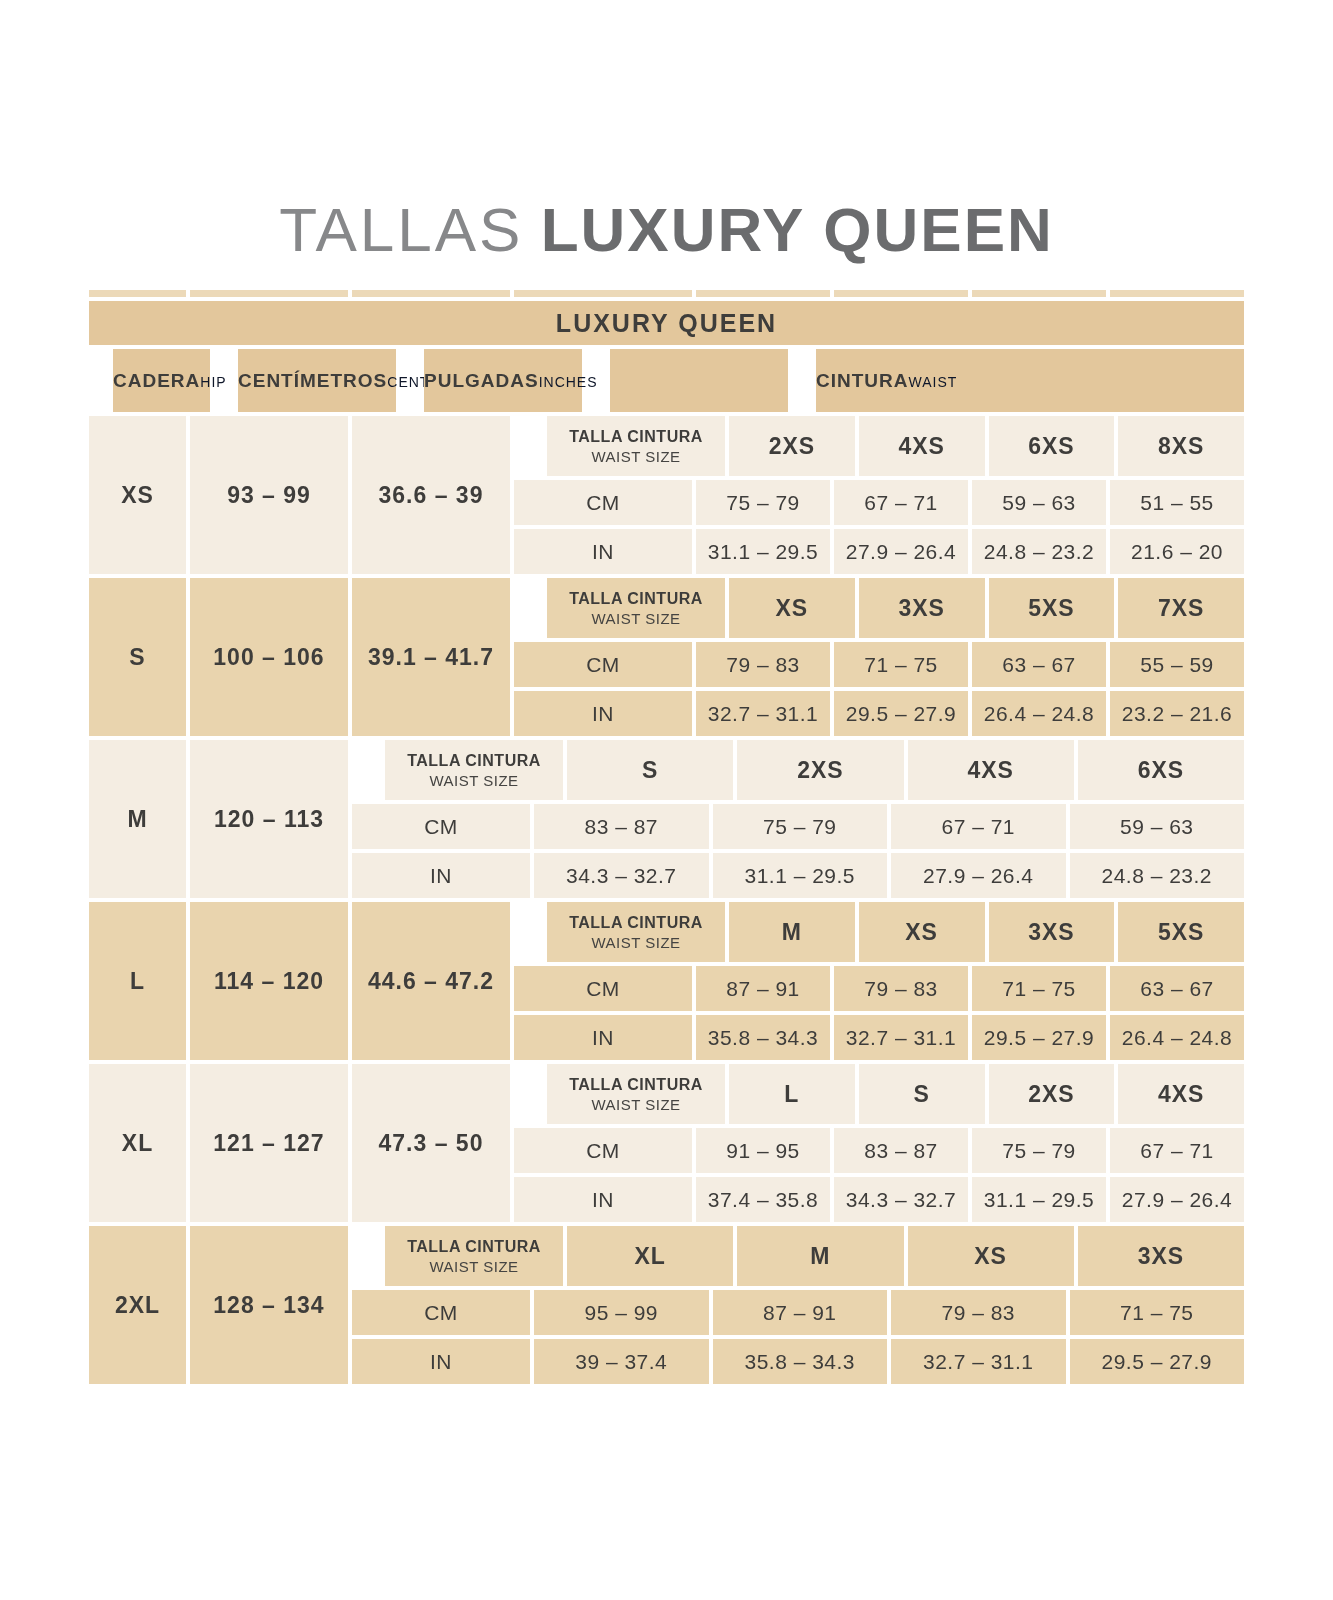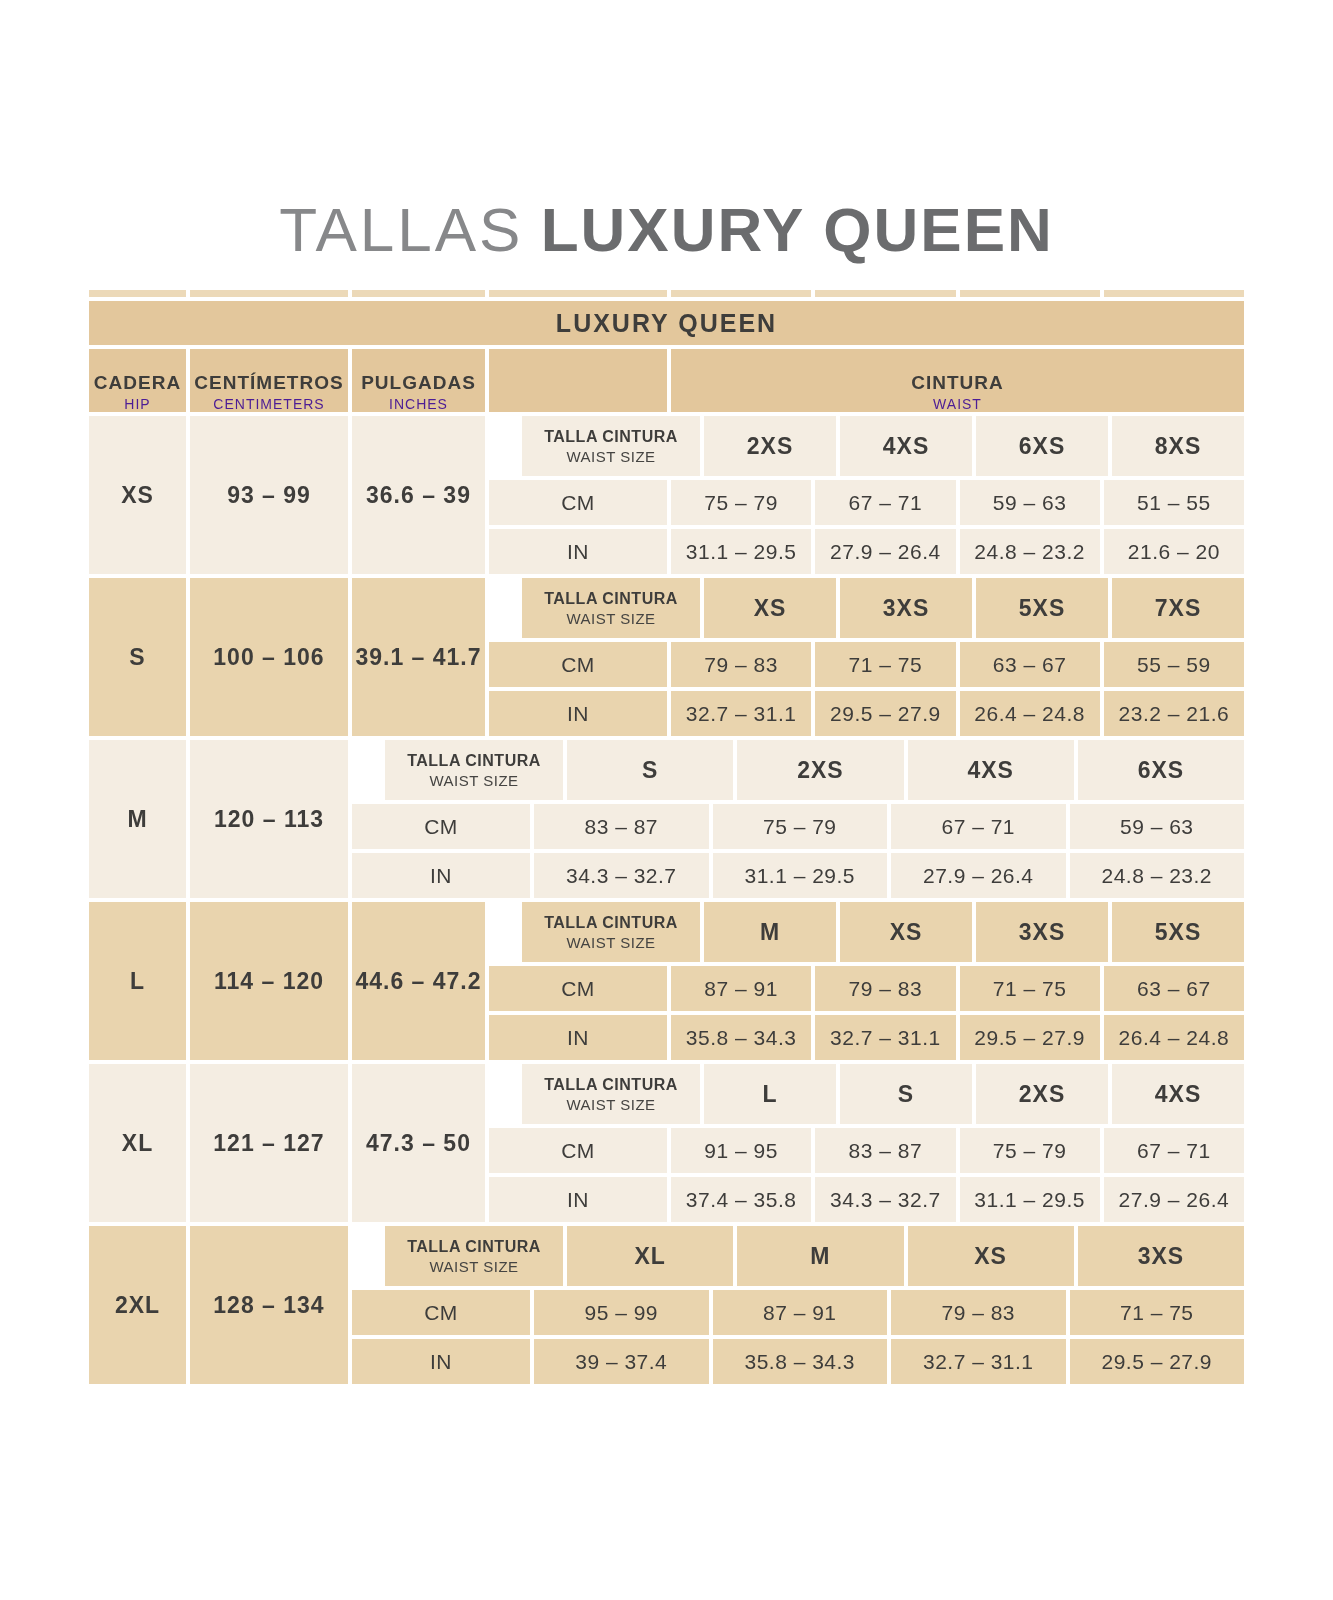--- a/index.html
+++ b/index.html
@@ -20,28 +20,28 @@
     width:1155px;margin:26px auto 0;display:flex;flex-direction:column;gap:4px;
   }
   .sliver{display:flex;gap:4px;height:7px;}
   .sliver>div{background:#ecd9b8;}
   .banner{
     height:44px;background:#e3c79c;display:flex;align-items:center;justify-content:center;
     font-weight:700;font-size:25px;letter-spacing:2px;color:#3e3d3b;
   }
   .hdr-row{display:flex;gap:4px;height:63px;}
   .hdr-cell{
-    background:#e3c79c;display:flex;flex-direction:column;align-items:center;justify-content:flex-end;
+    background:#e3c79c;display:flex;flex-direction:row;align-items:center;justify-content:flex-start;margin-left:24px;
   }
   .hdr-main{font-weight:700;font-size:19px;letter-spacing:1px;}
-  .hdr-sub{font-weight:400;font-size:14px;letter-spacing:1px;color:#4c1d95;margin-top:2px;}
+  .hdr-sub{font-weight:400;font-size:14px;letter-spacing:1px;color:#0f172a;margin-top:2px;}
   
   .c1{width:97px;flex:none;}
   .c2{width:158px;flex:none;}
-  .c3{width:133px;flex:none;}
+  .c3{width:158px;flex:none;}
   .c4{width:178px;flex:none;}
   .cv{flex:1;}
   
   .block{display:flex;gap:4px;}
   .block .cell{display:flex;flex-direction:column;align-items:center;justify-content:center;}
   .cream .cell{background:#f4ede2;}
   .tan .cell{background:#e9d4ae;}
   .right{flex:1;display:flex;flex-direction:column;gap:4px;}
   .subrow{display:flex;gap:4px;}
   .h1{height:60px;padding-left:33px;}

